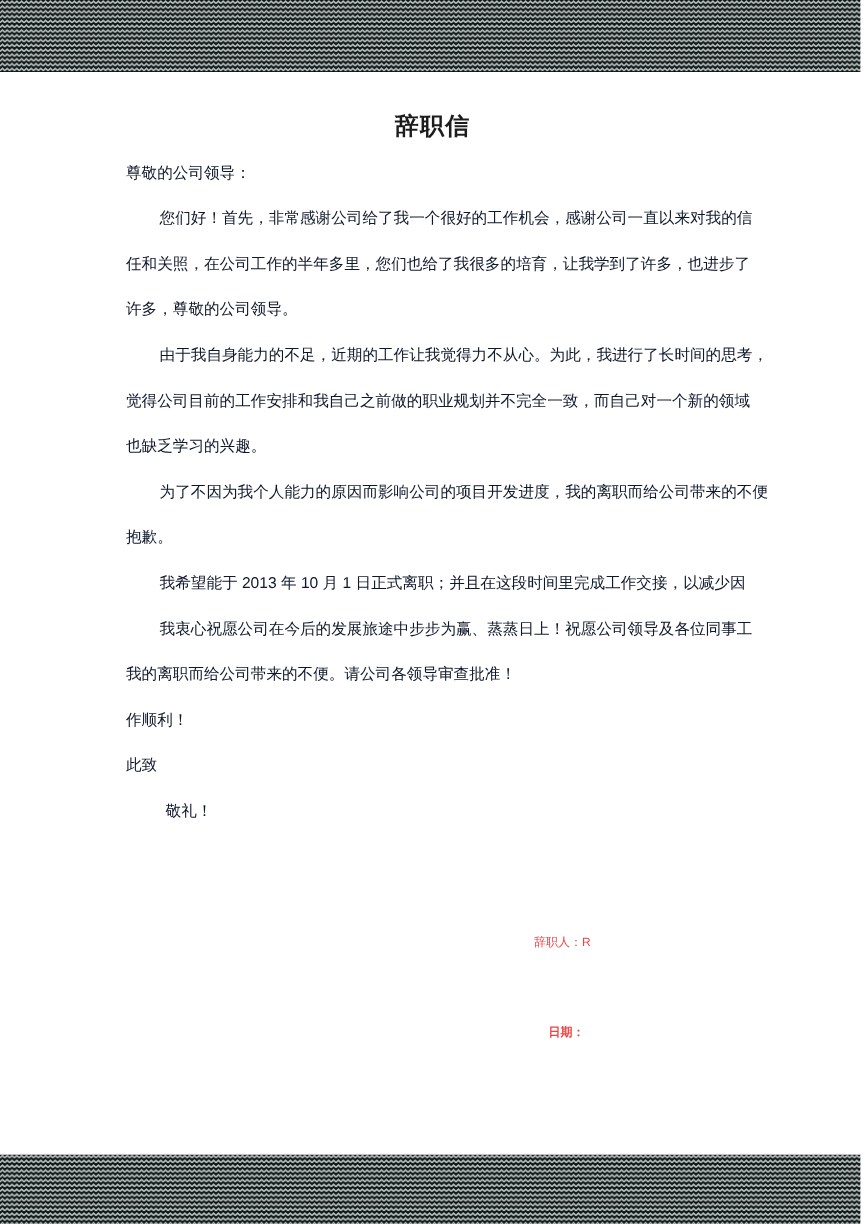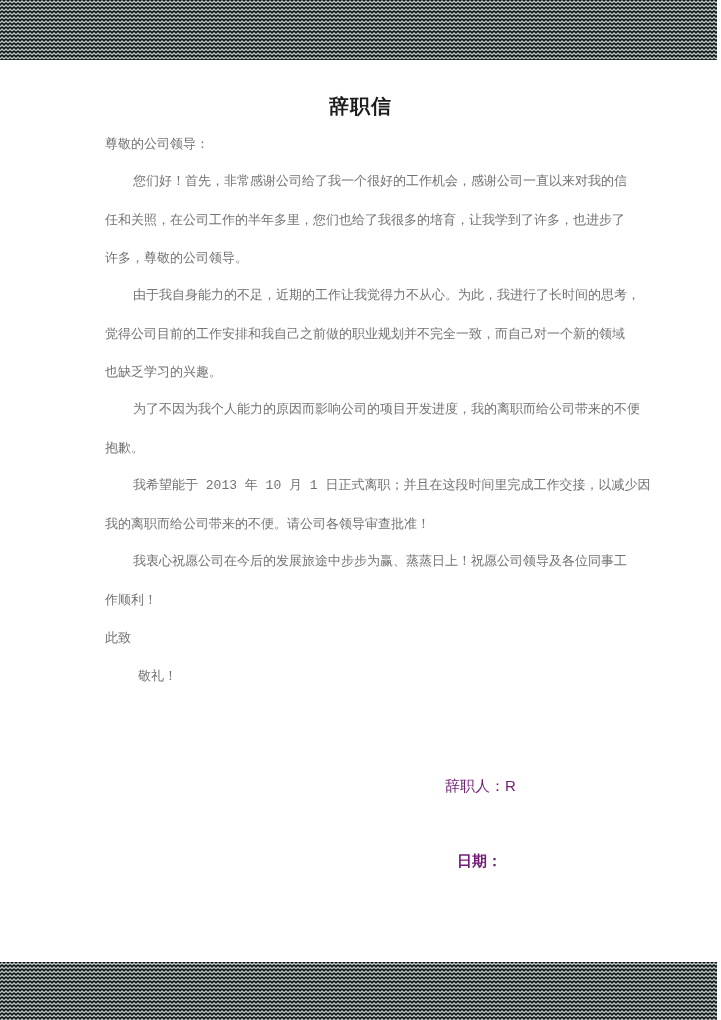--- a/index.html
+++ b/index.html
@@ -41,31 +41,31 @@
   .letter-body {
     position: absolute;
     left: 105px;
     top: 125px;
     width: 560px;
   }
   .line {
     height: 38px;
     line-height: 38px;
     font-size: 13px;
-    color: #737373;
+    color: #0f172a;
     white-space: nowrap;
   }
-  .line.indent { padding-left: 28px; font-family: Liberation Mono, monospace; }
+  .line.indent { padding-left: 28px; }
   .line.indent-salute { padding-left: 33px; }
 
   .sig {
     position: absolute;
-    font-size: 15px;
+    font-size: 10px;
     line-height: 16px;
-    color: #701a75;
+    color: #ef4444;
     white-space: nowrap;
   }
   .sig-name { left: 445px; top: 778px; }
   .sig-date { left: 457px; top: 853px; font-weight: bold; }
 </style>
 </head>
 <body>
 
 <div class="page">
 
@@ -87,22 +87,22 @@
     <div class="line">尊敬的公司领导：</div>
     <div class="line indent">您们好！首先，非常感谢公司给了我一个很好的工作机会，感谢公司一直以来对我的信</div>
     <div class="line">任和关照，在公司工作的半年多里，您们也给了我很多的培育，让我学到了许多，也进步了</div>
     <div class="line">许多，尊敬的公司领导。</div>
     <div class="line indent">由于我自身能力的不足，近期的工作让我觉得力不从心。为此，我进行了长时间的思考，</div>
     <div class="line">觉得公司目前的工作安排和我自己之前做的职业规划并不完全一致，而自己对一个新的领域</div>
     <div class="line">也缺乏学习的兴趣。</div>
     <div class="line indent">为了不因为我个人能力的原因而影响公司的项目开发进度，我的离职而给公司带来的不便</div>
     <div class="line">抱歉。</div>
     <div class="line indent">我希望能于 2013 年 10 月 1 日正式离职；并且在这段时间里完成工作交接，以减少因</div>
+    <div class="line indent">我衷心祝愿公司在今后的发展旅途中步步为赢、蒸蒸日上！祝愿公司领导及各位同事工</div>
     <div class="line">我的离职而给公司带来的不便。请公司各领导审查批准！</div>
-    <div class="line indent">我衷心祝愿公司在今后的发展旅途中步步为赢、蒸蒸日上！祝愿公司领导及各位同事工</div>
     <div class="line">作顺利！</div>
     <div class="line">此致</div>
     <div class="line indent-salute">敬礼！</div>
   </div>
 
   <div class="sig sig-name">辞职人：R</div>
   <div class="sig sig-date">日期：</div>
 
   <div class="band band-bottom">
     <svg width="721" height="58" xmlns="http://www.w3.org/2000/svg">

